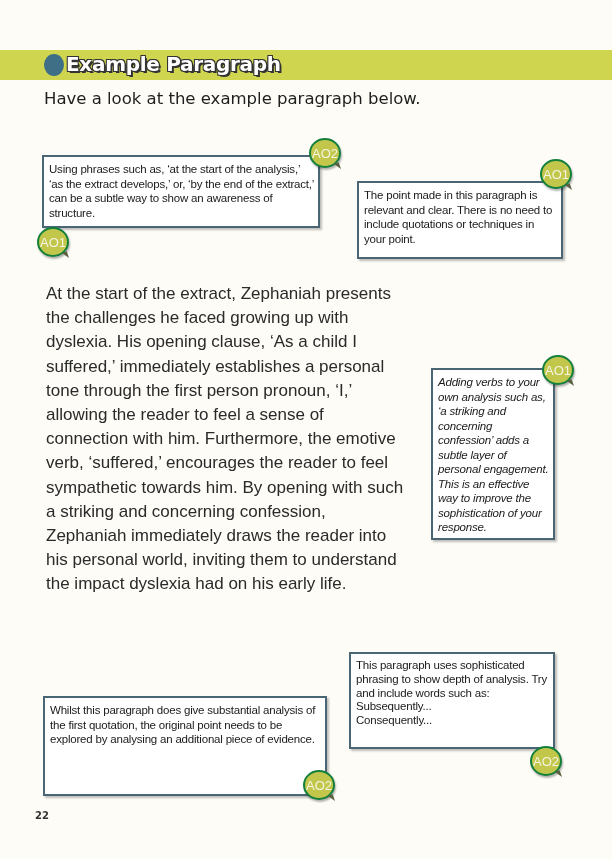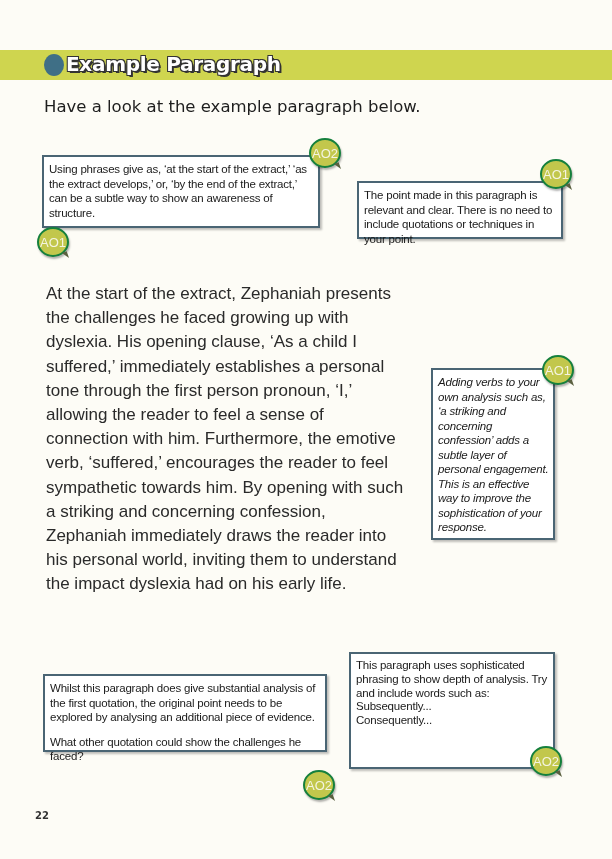--- a/index.html
+++ b/index.html
@@ -19,21 +19,21 @@
     position: absolute; left: 44px; top: 54px; width: 20px; height: 22px;
     border-radius: 50%; background: #3f6f86;
   }
   .band-title {
     position: absolute; left: 66px; top: 52px;
     font-family: "DejaVu Sans", sans-serif; font-weight: bold; font-size: 20px;
     color: #ffffff; letter-spacing: -0.3px;
     text-shadow: 1px 1px 0 #333, -1px 1px 0 #333, 1px -1px 0 #333, -1px -1px 0 #333, 2px 2px 0 #333;
   }
   .intro {
-    position: absolute; left: 44px; top: 97px;
+    position: absolute; left: 44px; top: 89px;
     font-family: "DejaVu Sans", sans-serif; font-size: 16.5px; color: #1e1e1e;
   }
   .label {
     position: absolute;
     font-family: "DejaVu Sans", sans-serif; font-weight: bold; font-size: 19px;
     color: #2e4a4d; letter-spacing: -0.5px; margin-top: 40px;
   }
   .box {
     position: absolute;
     background: #ffffff;
@@ -78,60 +78,59 @@
 </head>
 <body>
 
 <div class="band"></div>
 <div class="band-dot"></div>
 <div class="band-title">Example Paragraph</div>
 <div class="intro">Have a look at the example paragraph below.</div>
 
 <div class="label" style="left:46px; top:131px;">GLOW</div>
 <div class="box" style="left:42px; top:155px; width:278px; height:73px;">
-  <p>Using phrases give as, ‘at the start of the extract,’ ‘as the extract develops,’ or, ‘by the end of the extract,’ can be a subtle way to show an awareness of structure.</p>
+  <p>Using phrases such as, ‘at the start of the analysis,’ ‘as the extract develops,’ or, ‘by the end of the extract,’ can be a subtle way to show an awareness of structure.</p>
 </div>
 <div class="bubble" style="left:309px; top:138px;">
     <span>AO2</span>
   </div>
 <div class="bubble" style="left:37px; top:227px;">
     <span>AO1</span>
   </div>
 
 <div class="label" style="left:358px; top:156px;">GLOW</div>
-<div class="box" style="left:357px; top:181px; width:206px; height:58px;">
+<div class="box" style="left:357px; top:181px; width:206px; height:78px;">
   <p>The point made in this paragraph is relevant and clear. There is no need to include quotations or techniques in your point.</p>
 </div>
 <div class="bubble" style="left:540px; top:159px;">
     <span>AO1</span>
   </div>
 
 <div class="main-para">At the start of the extract, Zephaniah presents the challenges he faced growing up with dyslexia. His opening clause, ‘As a child I suffered,’ immediately establishes a personal tone through the first person pronoun, ‘I,’ allowing the reader to feel a sense of connection with him. Furthermore, the emotive verb, ‘suffered,’ encourages the reader to feel sympathetic towards him. By opening with such a striking and concerning confession, Zephaniah immediately draws the reader into his personal world, inviting them to understand the impact dyslexia had on his early life.</div>
 
 <div class="label" style="left:432px; top:344px;">GLOW</div>
 <div class="box" style="left:431px; top:368px; width:124px; height:172px;font-style:italic;">
   <p>Adding verbs to your own analysis such as, ‘a striking and concerning confession’ adds a subtle layer of personal engagement.</p>
   <p>This is an effective way to improve the sophistication of your response.</p>
 </div>
 <div class="bubble" style="left:542px; top:355px;">
     <span>AO1</span>
   </div>
 
 <div class="label" style="left:476px; top:626px;">GLOW</div>
-<div class="box" style="left:349px; top:652px; width:206px; height:117px; line-height:13.8px;">
+<div class="box" style="left:349px; top:652px; width:206px; height:97px; line-height:13.8px;">
   <div>This paragraph uses sophisticated phrasing to show depth of analysis. Try and include words such as:</div>
   <div>Subsequently...</div>
   <div>Consequently...</div>
 </div>
 <div class="bubble" style="left:530px; top:746px;">
     <span>AO2</span>
   </div>
 
 <div class="label" style="left:45px; top:666px;">GROW</div>
-<div class="box" style="left:43px; top:674px; width:284px; height:78px;">
+<div class="box" style="left:43px; top:696px; width:284px; height:100px;">
   <p>Whilst this paragraph does give substantial analysis of the first quotation, the original point needs to be explored by analysing an additional piece of evidence.</p>
-  <p style="margin-top:10px;">What other quotation could show the challenges he faced?</p>
 </div>
 <div class="bubble" style="left:303px; top:770px;">
     <span>AO2</span>
   </div>
 
 <div class="page-num">22</div>
 
 </body></html>

